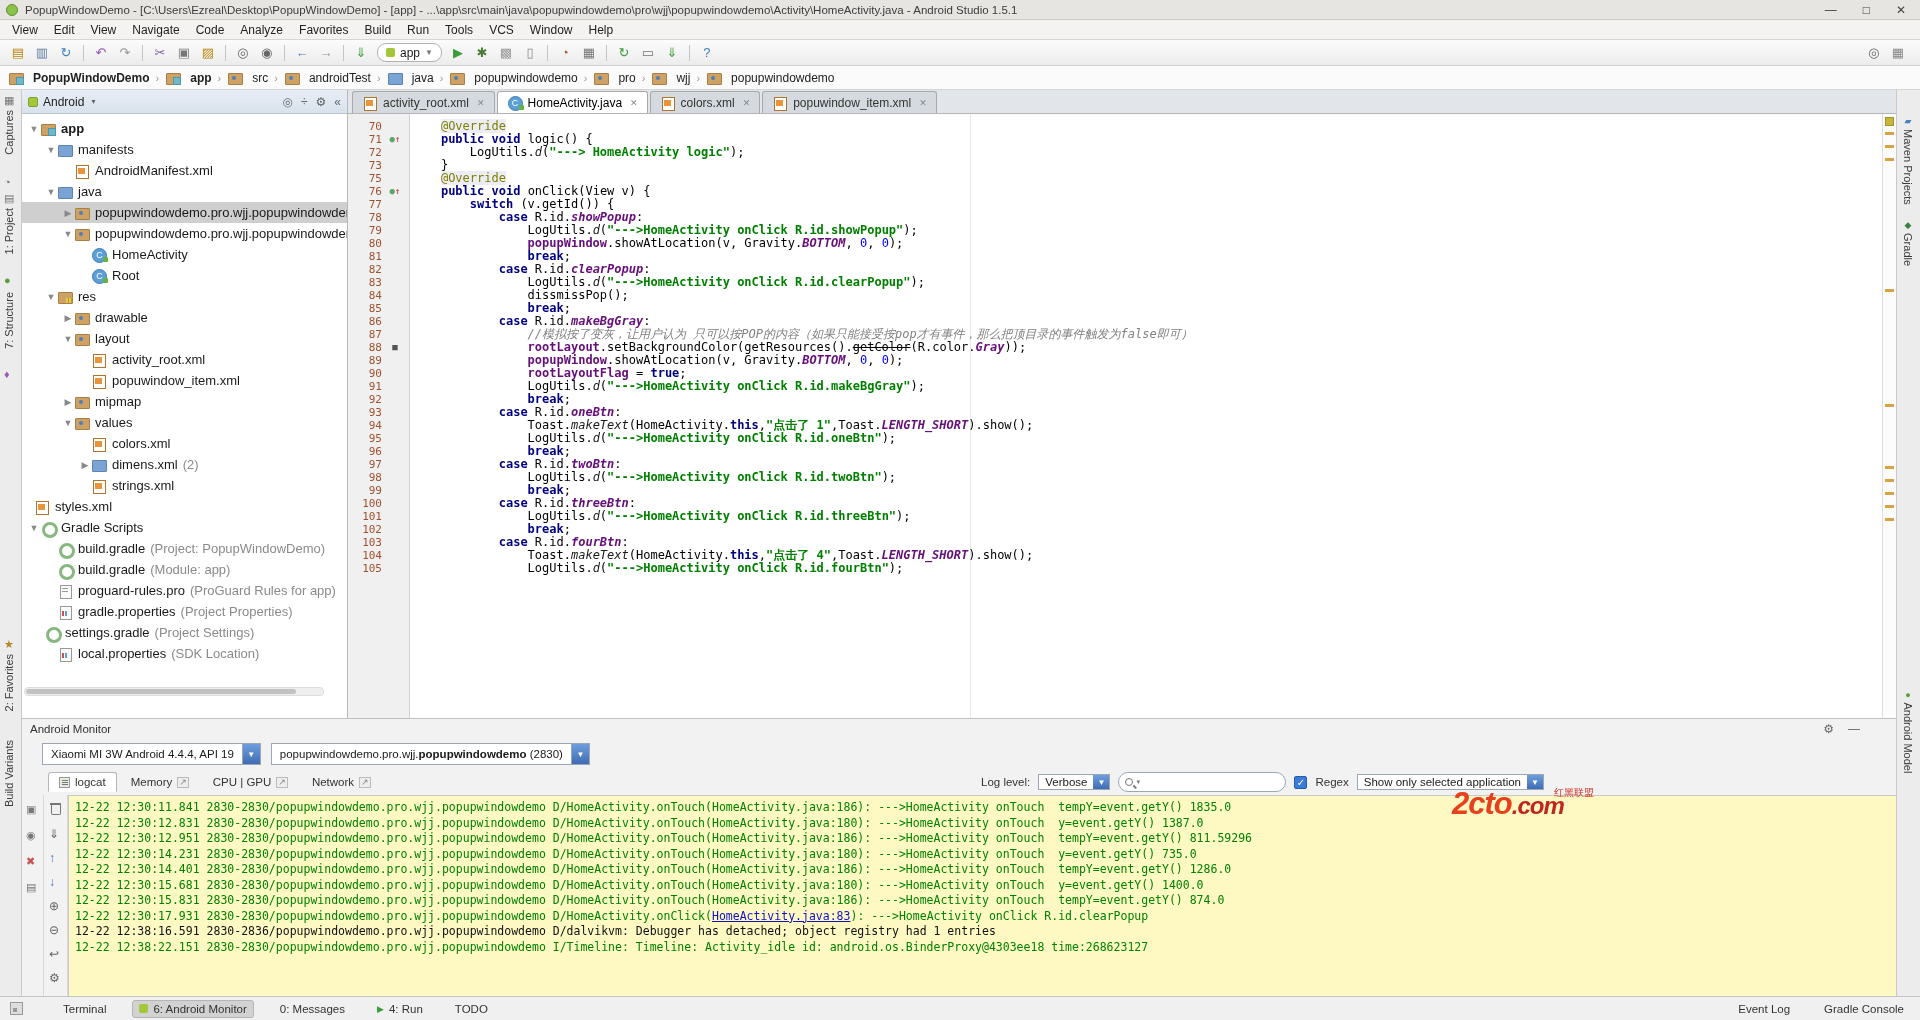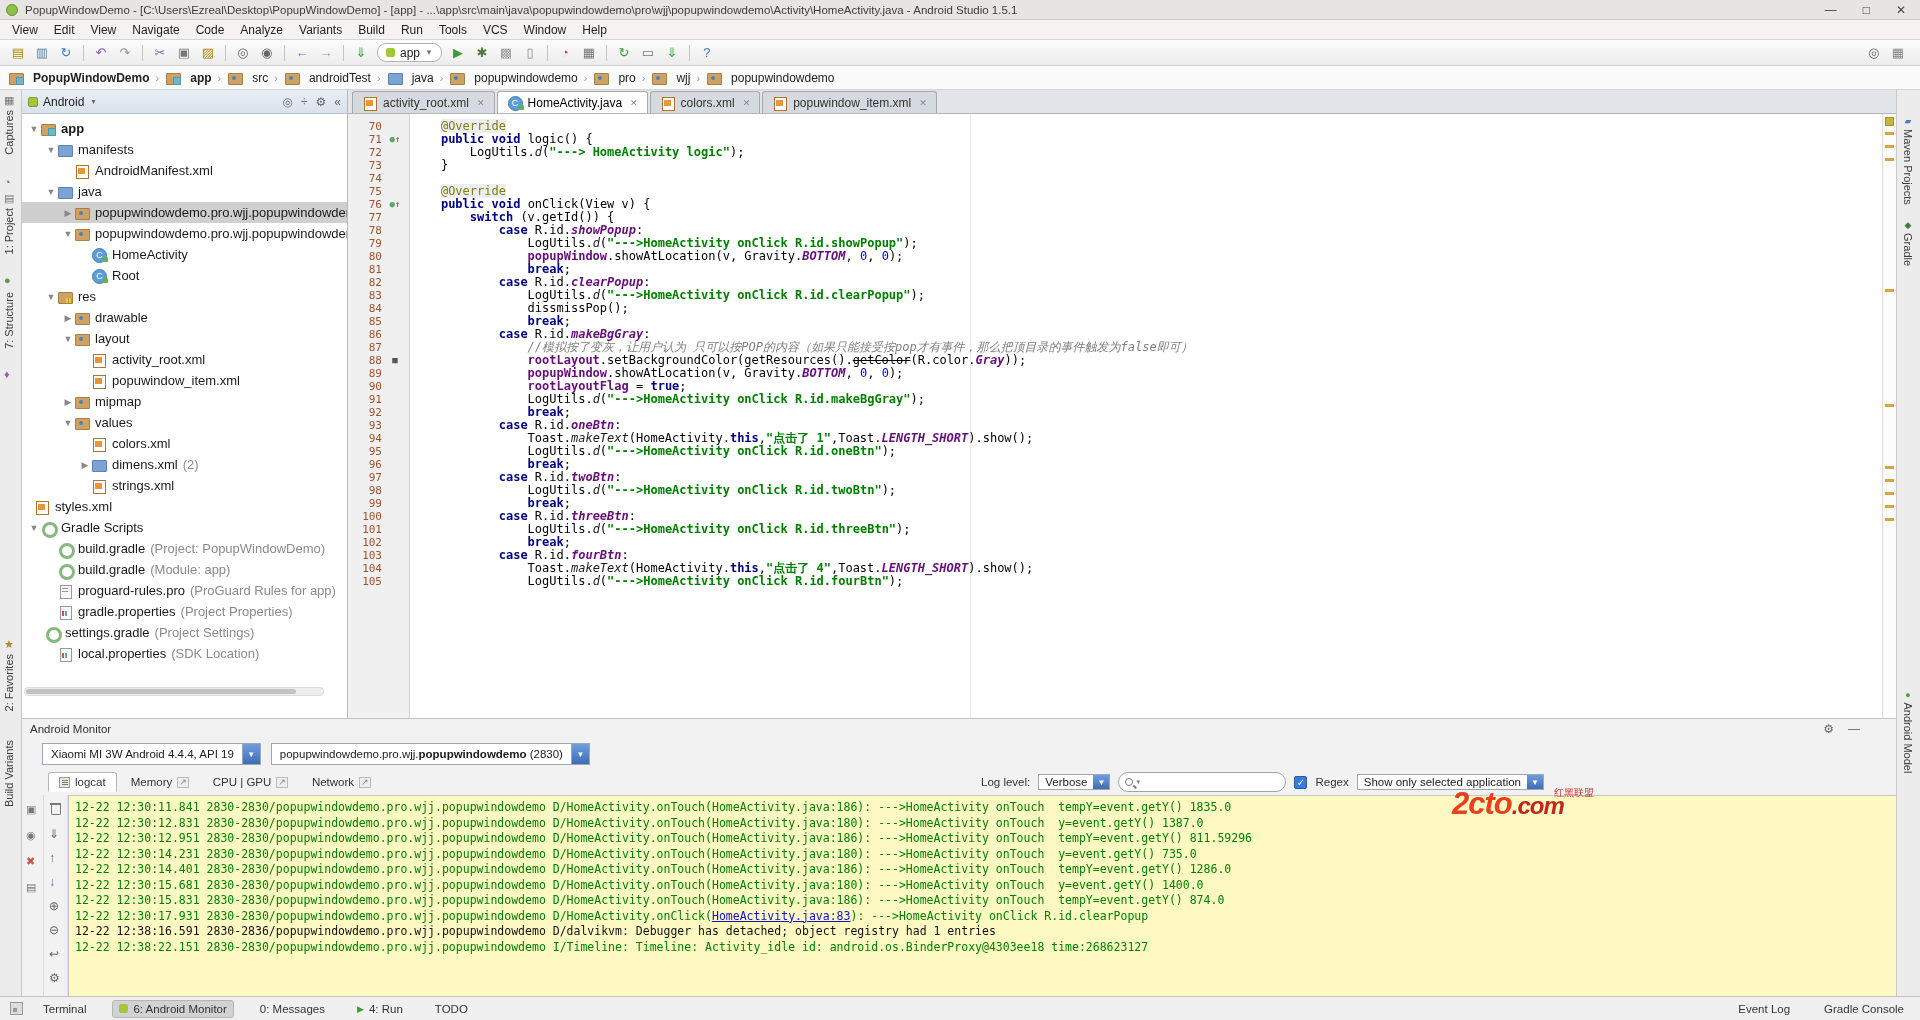--- a/index.html
+++ b/index.html
@@ -172,21 +172,21 @@
     </div>
 </div>
 
 <div id="menubar">
     <span class="menu-item">View</span>
     <span class="menu-item">Edit</span>
     <span class="menu-item">View</span>
     <span class="menu-item">Navigate</span>
     <span class="menu-item">Code</span>
     <span class="menu-item">Analyze</span>
-    <span class="menu-item">Variants</span>
+    <span class="menu-item">Favorites</span>
     <span class="menu-item">Build</span>
     <span class="menu-item">Run</span>
     <span class="menu-item">Tools</span>
     <span class="menu-item">VCS</span>
     <span class="menu-item">Window</span>
     <span class="menu-item">Help</span>
   </div>
 
 <div id="toolbar">
     <span class="tb-icon" style="color: rgb(184, 134, 11);">▤</span>
@@ -477,21 +477,20 @@
       </span>
     </div>
   <div id="editor-body">
     <div id="gutter-bg"></div>
     <div class="margin-guide"></div>
     <div id="code">
         <div class="cline"><span class="lno">70</span><span class="gmark"></span><span class="ctext"><span class="tk-p">    </span><span class="tk-a">@Override</span></span></div>
         <div class="cline"><span class="lno">71</span><span class="gmark g-ov"><span class="dot">●</span><span class="up">↑</span></span><span class="ctext"><span class="tk-p">    </span><span class="tk-k">public</span><span class="tk-p"> </span><span class="tk-k">void</span><span class="tk-p"> logic() {</span></span></div>
         <div class="cline"><span class="lno">72</span><span class="gmark"></span><span class="ctext"><span class="tk-p">        LogUtils.</span><span class="tk-m">d</span><span class="tk-p">(</span><span class="tk-s">"---&gt; HomeActivity logic"</span><span class="tk-p">);</span></span></div>
         <div class="cline"><span class="lno">73</span><span class="gmark"></span><span class="ctext"><span class="tk-p">    }</span></span></div>
-        <div class="cline"><span class="lno">74</span><span class="gmark"></span><span class="ctext"></span></div>
         <div class="cline"><span class="lno">75</span><span class="gmark"></span><span class="ctext"><span class="tk-p">    </span><span class="tk-a">@Override</span></span></div>
         <div class="cline"><span class="lno">76</span><span class="gmark g-ov"><span class="dot">●</span><span class="up">↑</span></span><span class="ctext"><span class="tk-p">    </span><span class="tk-k">public</span><span class="tk-p"> </span><span class="tk-k">void</span><span class="tk-p"> onClick(View v) {</span></span></div>
         <div class="cline"><span class="lno">77</span><span class="gmark"></span><span class="ctext"><span class="tk-p">        </span><span class="tk-k">switch</span><span class="tk-p"> (v.getId()) {</span></span></div>
         <div class="cline"><span class="lno">78</span><span class="gmark"></span><span class="ctext"><span class="tk-p">            </span><span class="tk-k">case</span><span class="tk-p"> R.id.</span><span class="tk-f">showPopup</span><span class="tk-p">:</span></span></div>
         <div class="cline"><span class="lno">79</span><span class="gmark"></span><span class="ctext"><span class="tk-p">                LogUtils.</span><span class="tk-m">d</span><span class="tk-p">(</span><span class="tk-s">"---&gt;HomeActivity onClick R.id.showPopup"</span><span class="tk-p">);</span></span></div>
         <div class="cline"><span class="lno">80</span><span class="gmark"></span><span class="ctext"><span class="tk-p">                </span><span class="tk-fd">popupWindow</span><span class="tk-p">.showAtLocation(v, Gravity.</span><span class="tk-f">BOTTOM</span><span class="tk-p">, </span><span class="tk-n">0</span><span class="tk-p">, </span><span class="tk-n">0</span><span class="tk-p">);</span></span></div>
         <div class="cline"><span class="lno">81</span><span class="gmark"></span><span class="ctext"><span class="tk-p">                </span><span class="tk-k">break</span><span class="tk-p">;</span></span></div>
         <div class="cline"><span class="lno">82</span><span class="gmark"></span><span class="ctext"><span class="tk-p">            </span><span class="tk-k">case</span><span class="tk-p"> R.id.</span><span class="tk-f">clearPopup</span><span class="tk-p">:</span></span></div>
         <div class="cline"><span class="lno">83</span><span class="gmark"></span><span class="ctext"><span class="tk-p">                LogUtils.</span><span class="tk-m">d</span><span class="tk-p">(</span><span class="tk-s">"---&gt;HomeActivity onClick R.id.clearPopup"</span><span class="tk-p">);</span></span></div>
         <div class="cline"><span class="lno">84</span><span class="gmark"></span><span class="ctext"><span class="tk-p">                dissmissPop();</span></span></div>
@@ -618,21 +617,21 @@
           <div class="logline lg-g"><span>12-22 12:30:17.931 2830-2830/popupwindowdemo.pro.wjj.popupwindowdemo D/HomeActivity.onClick(</span><span class="lg-link">HomeActivity.java:83</span><span>): ---&gt;HomeActivity onClick R.id.clearPopup</span></div>
           <div class="logline lg-k"><span>12-22 12:38:16.591 2830-2836/popupwindowdemo.pro.wjj.popupwindowdemo D/dalvikvm: Debugger has detached; object registry had 1 entries</span></div>
           <div class="logline lg-g"><span>12-22 12:38:22.151 2830-2830/popupwindowdemo.pro.wjj.popupwindowdemo I/Timeline: Timeline: Activity_idle id: android.os.BinderProxy@4303ee18 time:268623127</span></div>
         </div>
     </div>
   </div>
 </div>
 
 <div id="statusbar">
   <span class="sb-corner"></span>
-  <span id="sb-left" style="display:flex;">
+  <span id="sb-left" style="display:flex;margin-left:20px;">
       <span class="sb-item">
         <span>Terminal</span>
       </span>
       <span class="sb-item active">
         <span class="adot-s"></span>
         <span>6: Android Monitor</span>
       </span>
       <span class="sb-item">
         <span>0: Messages</span>
       </span>

